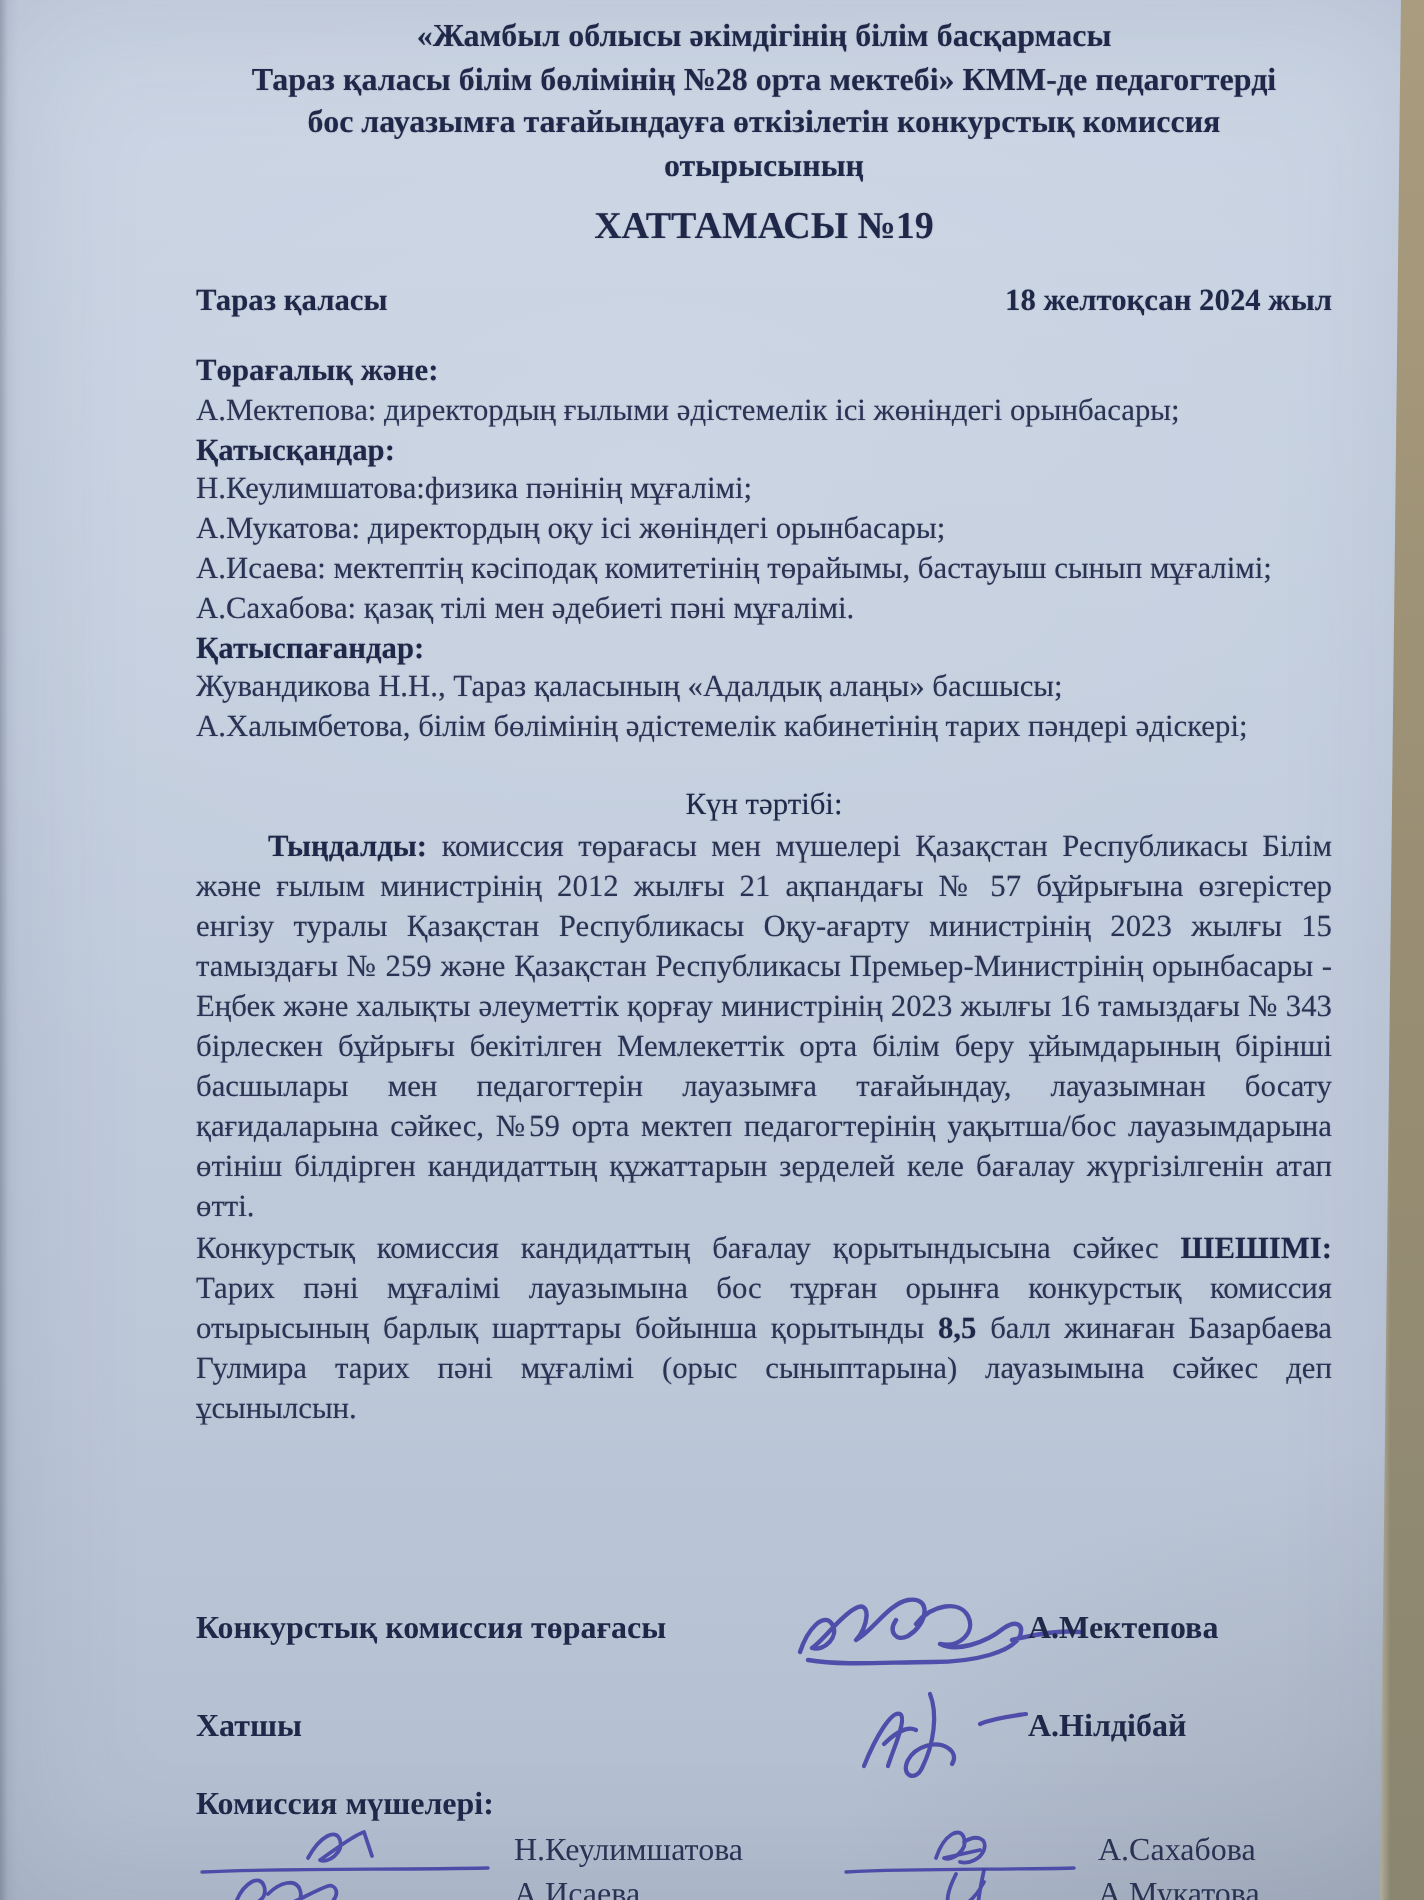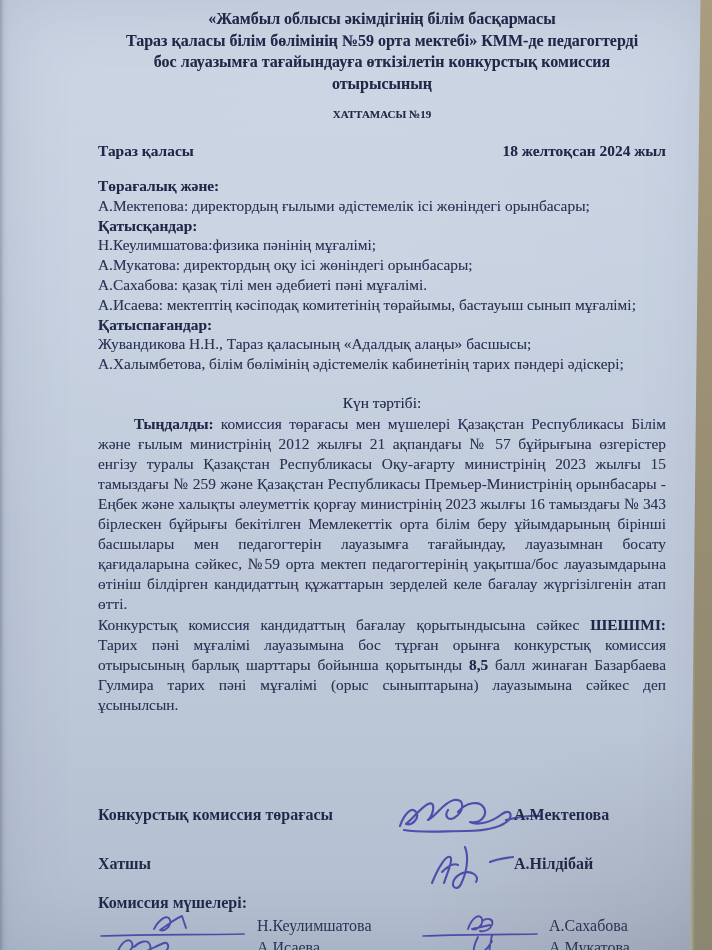--- a/index.html
+++ b/index.html
@@ -36,21 +36,21 @@
   }
   .content{
     position:absolute; left:98px; right:46px; top:5px; bottom:0;
     font-size:15.4px; line-height:20px;
     text-shadow:0 0 0.6px rgba(40,48,80,0.35);
   }
   b,.b{ font-weight:bold; color:var(--ink-bold); }
   .doc-head{ text-align:center; font-weight:bold; color:var(--ink-bold);
     font-size:16px; line-height:21.5px; padding-top:3px; }
   .proto{ text-align:center; font-weight:bold; color:var(--ink-bold);
-    font-size:11px; margin-top:10px; }
+    font-size:19px; margin-top:10px; }
   .cityrow{ display:flex; justify-content:space-between; font-weight:bold;
     color:var(--ink-bold); margin-top:17px; }
   .roster{ margin-top:15px; line-height:19.8px; }
   .roster p{ text-align:justify; }
   .agenda-head{ text-align:center; font-weight:normal; color:var(--ink-bold); margin-top:19px; }
   .para{ text-align:justify; text-indent:36px; margin-top:1px; }
   .para.noindent{ text-indent:0; }
   .signing{ position:absolute; left:98px; right:46px; top:806px; }
   .sig-row{ position:relative; height:22px; }
   .sig-row .role{ position:absolute; left:0; top:0; }
@@ -69,40 +69,40 @@
 </head>
 <body>
 
 <div class="sheet"></div>
 <div class="desk-edge"></div>
 
 <div class="content">
 
   <div class="doc-head">
     <div>«Жамбыл облысы әкімдігінің білім басқармасы</div>
-    <div>Тараз қаласы білім бөлімінің №59 орта  мектебі» КММ-де педагогтерді</div>
+    <div>Тараз қаласы білім бөлімінің №28 орта  мектебі» КММ-де педагогтерді</div>
     <div>бос лауазымға тағайындауға өткізілетін конкурстық комиссия</div>
     <div>отырысының</div>
   </div>
 
   <div class="proto">ХАТТАМАСЫ №19</div>
 
   <div class="cityrow">
     <span>Тараз қаласы</span>
     <span>18 желтоқсан 2024 жыл</span>
   </div>
 
   <div class="roster">
     <p><b>Төрағалық және:</b></p>
     <p>А.Мектепова: директордың ғылыми әдістемелік  ісі жөніндегі орынбасары;</p>
     <p><b>Қатысқандар:</b></p>
     <p>Н.Кеулимшатова:физика пәнінің мұғалімі;</p>
     <p>А.Мукатова: директордың оқу ісі жөніндегі орынбасары;</p>
+    <p>А.Исаева: мектептің кәсіподақ комитетінің төрайымы, бастауыш сынып мұғалімі;</p>
     <p>А.Сахабова: қазақ тілі мен әдебиеті пәні мұғалімі.</p>
-    <p>А.Исаева: мектептің кәсіподақ комитетінің төрайымы, бастауыш сынып мұғалімі;</p>
     <p><b>Қатыспағандар:</b></p>
     <p>Жувандикова Н.Н., Тараз қаласының «Адалдық алаңы» басшысы;</p>
     <p>А.Халымбетова, білім бөлімінің әдістемелік кабинетінің тарих пәндері әдіскері;</p>
   </div>
 
   <div class="agenda-head">Күн тәртібі:</div>
 
 
   <p class="para"><b>Тыңдалды:</b> <span>комиссия төрағасы мен мүшелері Қазақстан Республикасы Білім және ғылым министрінің 2012 жылғы 21 ақпандағы № 57 бұйрығына өзгерістер енгізу туралы Қазақстан Республикасы Оқу-ағарту министрінің 2023 жылғы 15 тамыздағы № 259 және Қазақстан Республикасы Премьер-Министрінің орынбасары - Еңбек және халықты әлеуметтік қорғау министрінің 2023 жылғы 16 тамыздағы № 343 бірлескен бұйрығы бекітілген Мемлекеттік орта білім беру ұйымдарының бірінші басшылары мен педагогтерін лауазымға тағайындау, лауазымнан босату қағидаларына сәйкес, №59 орта мектеп педагогтерінің уақытша/бос лауазымдарына өтініш білдірген кандидаттың құжаттарын зерделей келе бағалау жүргізілгенін атап өтті.</span></p>
 

